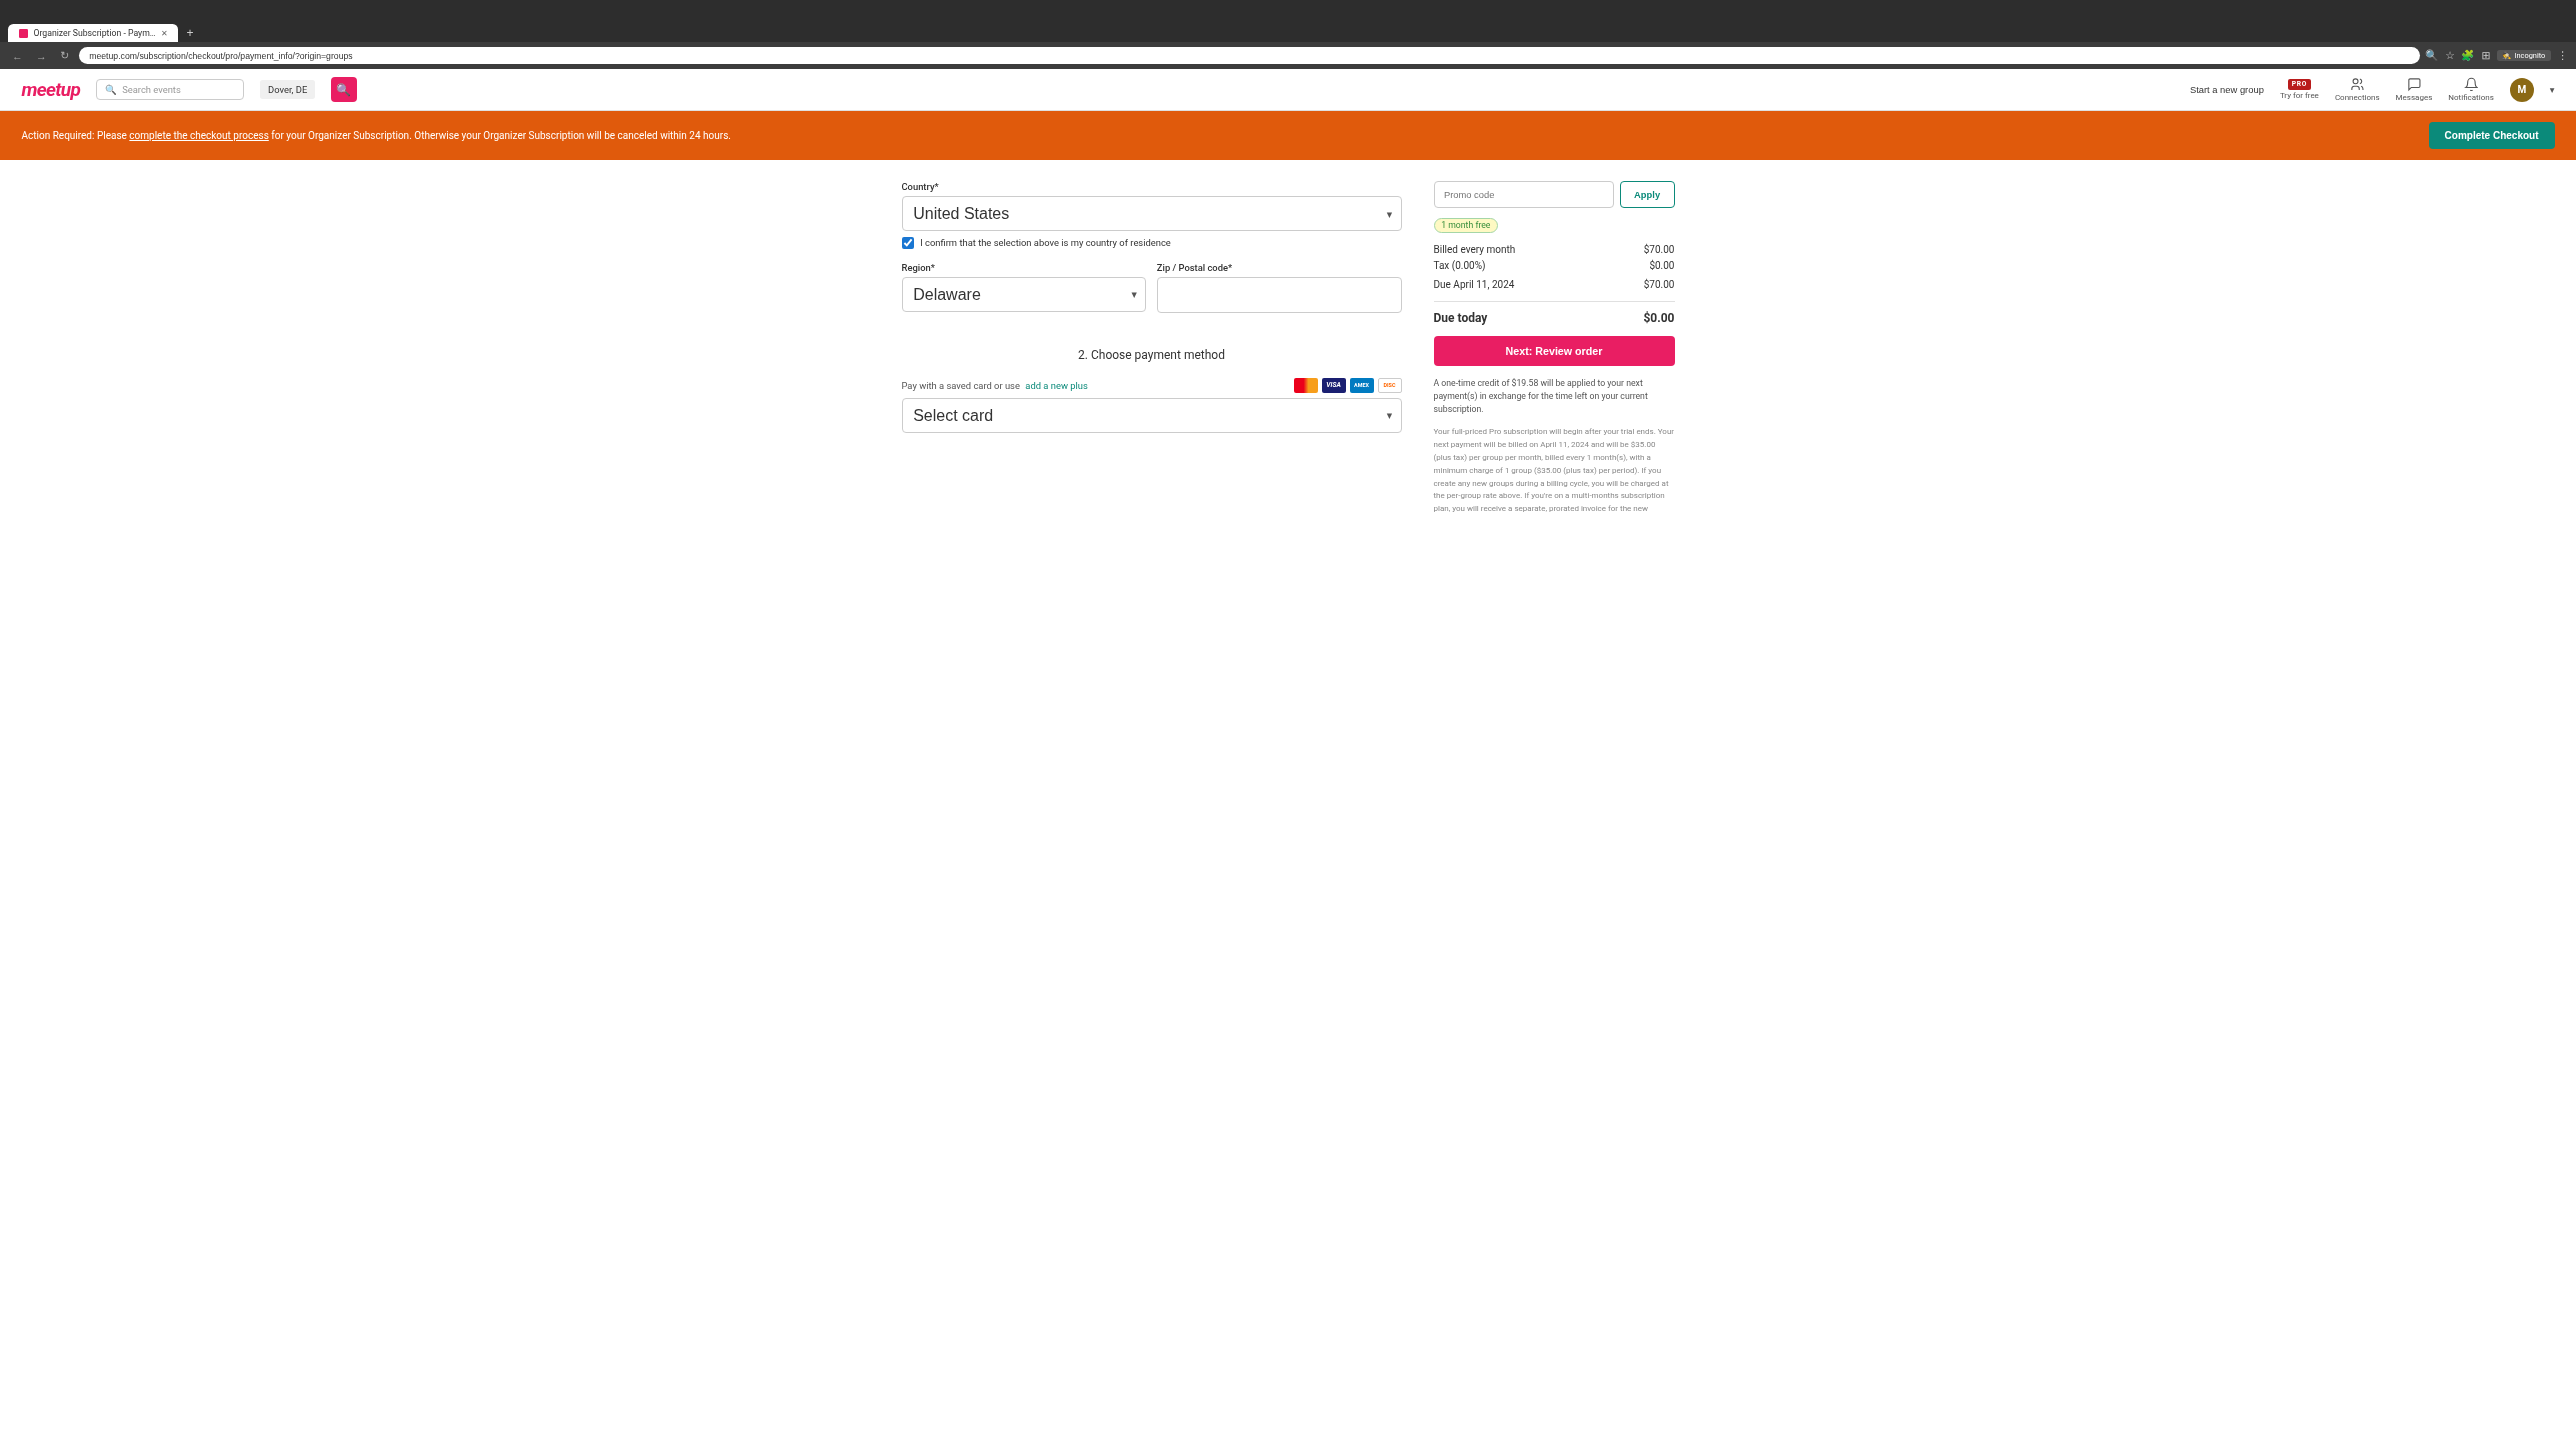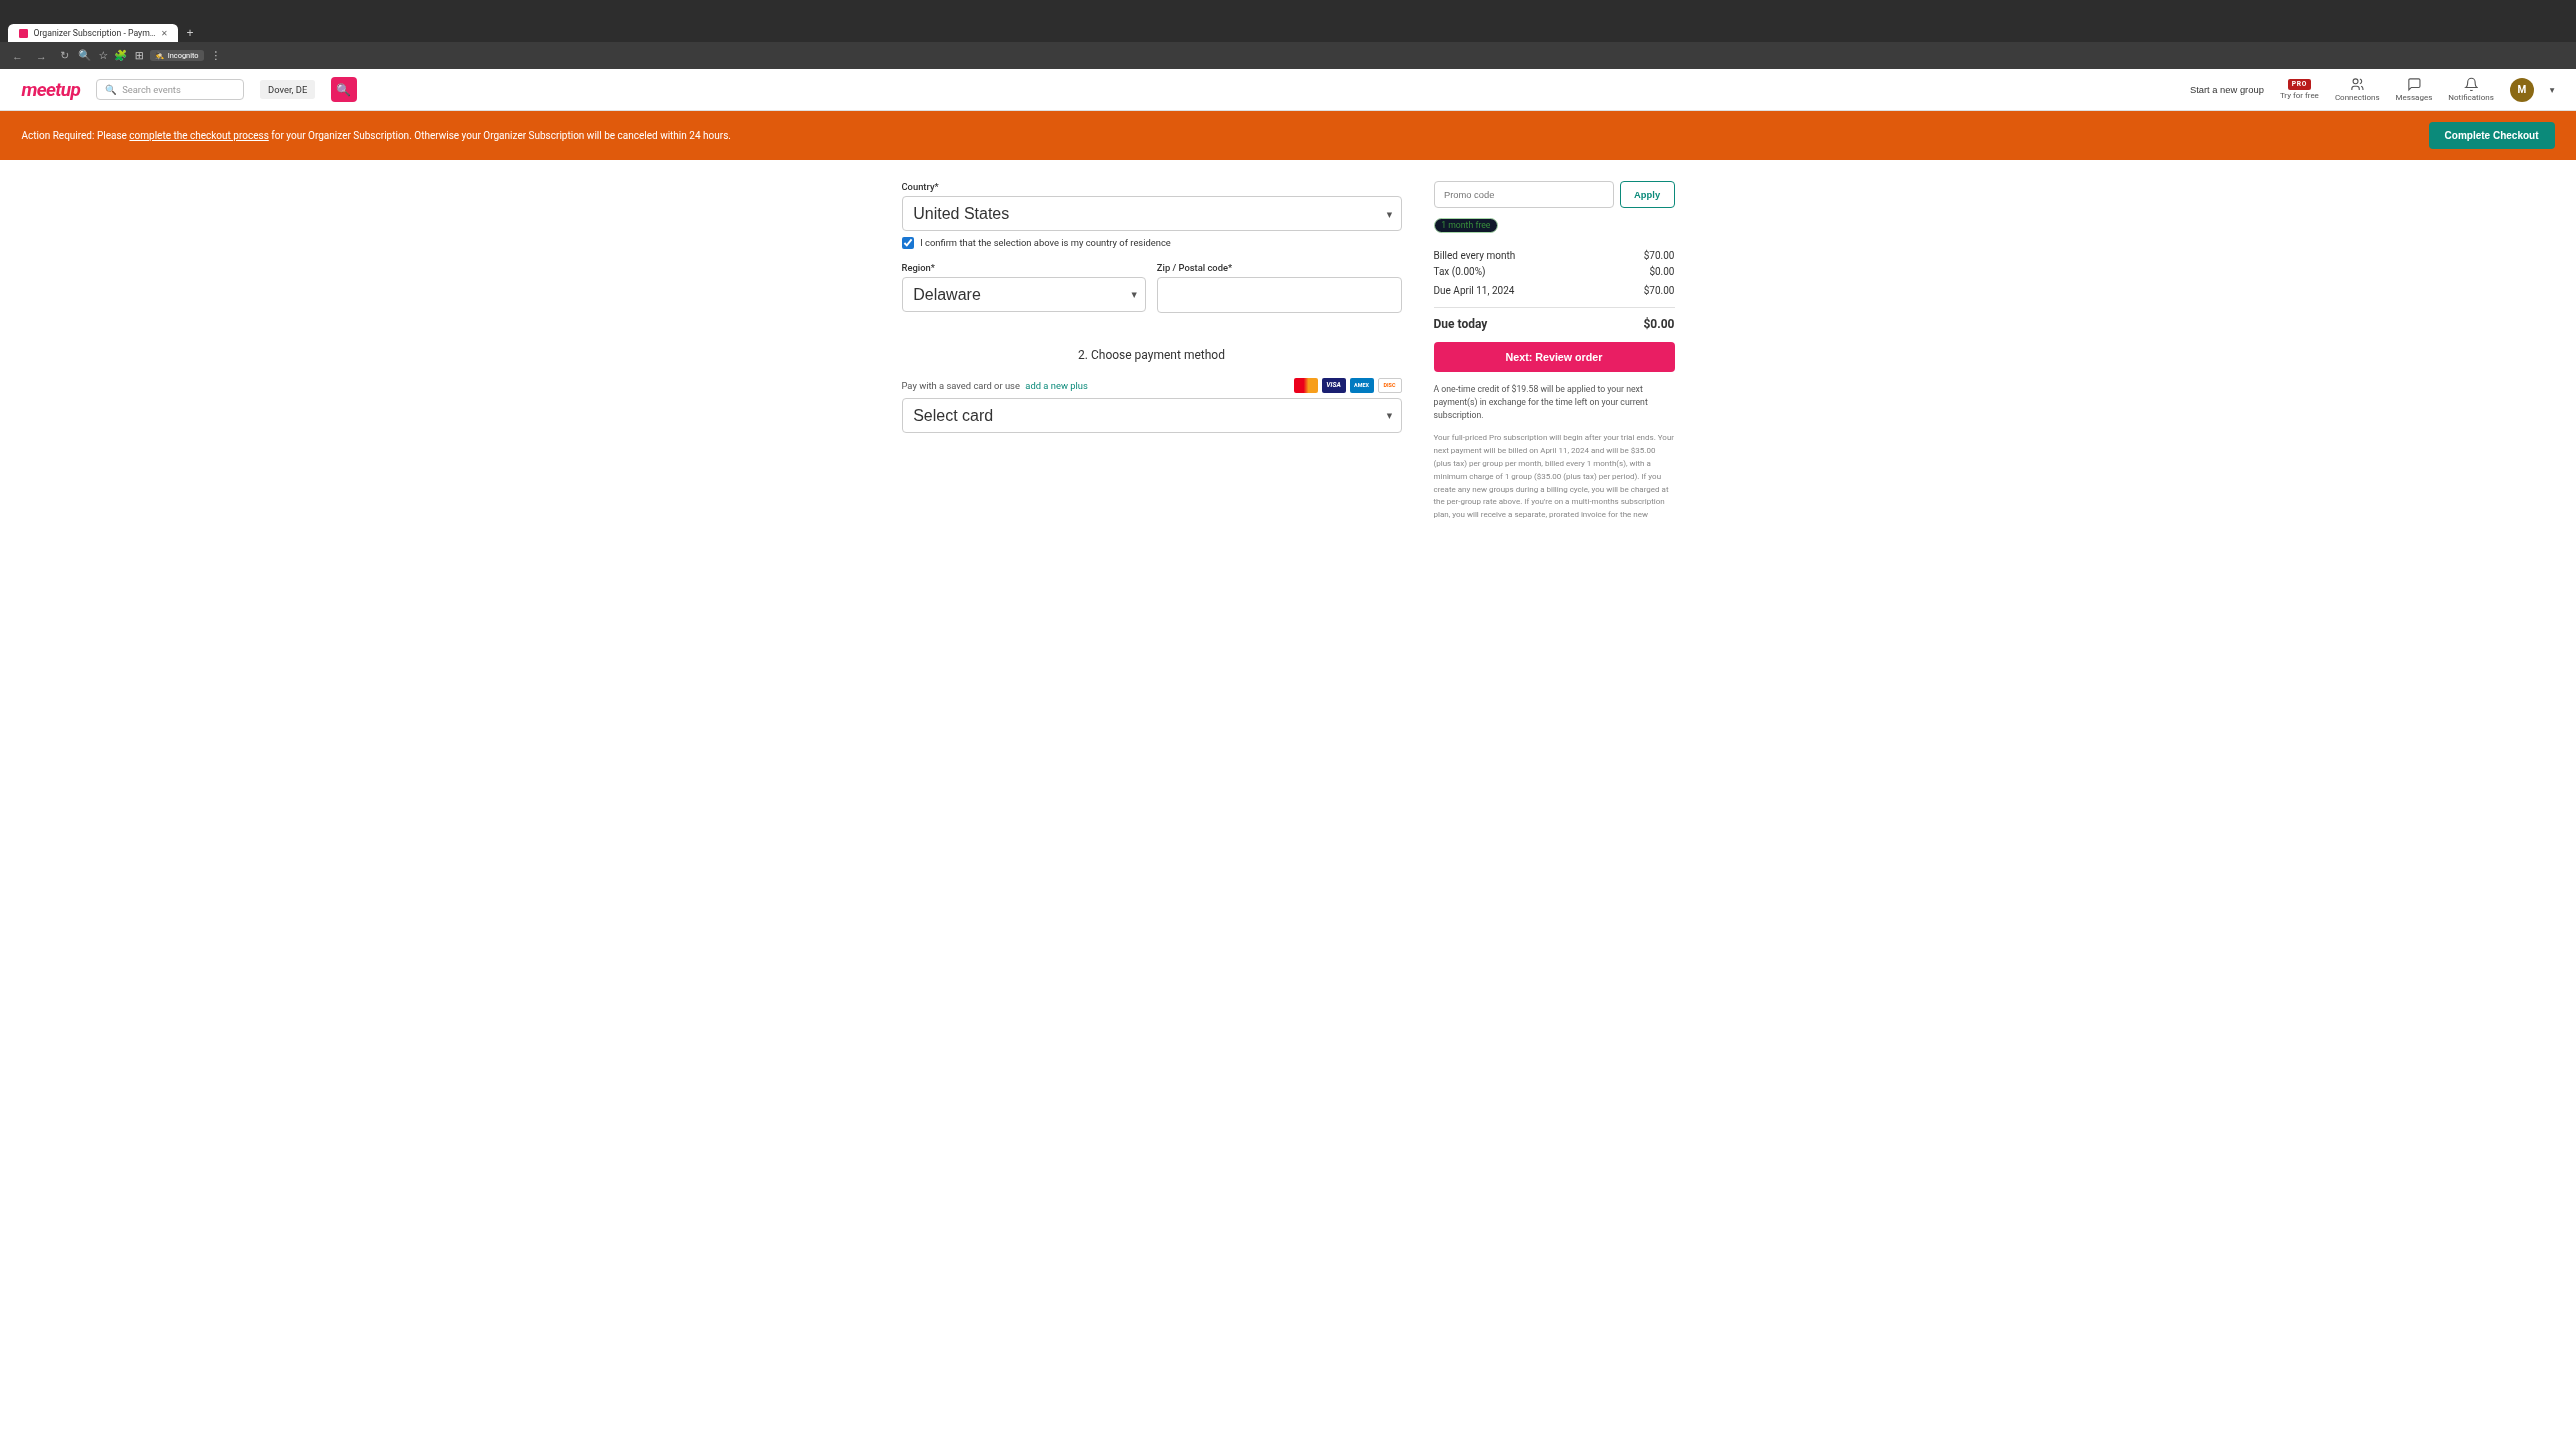--- a/index.html
+++ b/index.html
@@ -65,21 +65,21 @@
     .card-icon.mc { background: linear-gradient(90deg, #eb001b 40%, #f79e1b 60%); }
     .card-icon.visa { background: #1a1f71; color: #fff; font-size: 6.7px; font-style: italic; }
     .card-icon.amex { background: #007bc1; color: #fff; font-size: 5.4px; }
     .card-icon.disc { background: #fff; border: 0.7px solid #ccc; color: #f60; font-size: 5.4px; }
 
     
     .promo-row { display: flex; gap: 5.4px; margin-bottom: 10.7px; }
     .promo-input { flex: 1; border: 1px solid #ccc; border-radius: 4px; padding: 6.7px 9.4px; font-size: 9.4px; color: #999; }
     .apply-btn { background: #fff; border: 1px solid #0b8a7a; color: #0b8a7a; border-radius: 4px; padding: 6.7px 13.4px; font-size: 9.4px; font-weight: 600; cursor: pointer; }
 
-    .free-badge { display: inline-block; background: #0f172a; color: #388e3c; border: 0.7px solid #a5d6a7; border-radius: 13.4px; padding: 1.3px 6.7px; font-size: 8.7px; margin-bottom: 17px; }
+    .free-badge { display: inline-block; background: #fef9c3; color: #388e3c; border: 0.7px solid #a5d6a7; border-radius: 13.4px; padding: 1.3px 6.7px; font-size: 8.7px; margin-bottom: 11px; }
 
     .order-line { display: flex; justify-content: space-between; font-size: 10px; color: #333; margin-bottom: 5.4px; }
     .order-total { display: flex; justify-content: space-between; font-size: 12px; font-weight: 700; color: #333; margin: 10.7px 0; border-top: 0.7px solid #e0e0e0; padding-top: 9.4px; }
 
     .review-order-btn { width: 100%; background: #e91e63; color: #fff; border: none; border-radius: 4px; padding: 9px; font-size: 10.7px; font-weight: 600; cursor: pointer; margin-bottom: 10.7px; }
 
     .credit-note { font-size: 8.7px; color: #555; line-height: 1.5; margin-bottom: 10.7px; }
     .terms-note { font-size: 8px; color: #888; line-height: 1.6; }
   </style>
 </head>
@@ -92,20 +92,21 @@
       <span>Organizer Subscription - Paym…</span>
       <span class="tab-close">✕</span>
     </div>
     <button class="browser-tab-new">+</button>
   </div>
 </div>
 <div class="browser-toolbar">
   <button class="browser-nav-btn">←</button>
   <button class="browser-nav-btn">→</button>
   <button class="browser-nav-btn">↻</button>
+  <input class="browser-address-bar" value="meetup.com/subscription/checkout/pro/payment_info/?origin=groups" style="">
   <div class="browser-toolbar-icons">
     <span>🔍</span>
     <span>☆</span>
     <span>🧩</span>
     <span>⊞</span>
     <div class="incognito-badge">
       <span>🕵</span>
       <span>Incognito</span>
     </div>
     <span>⋮</span>

